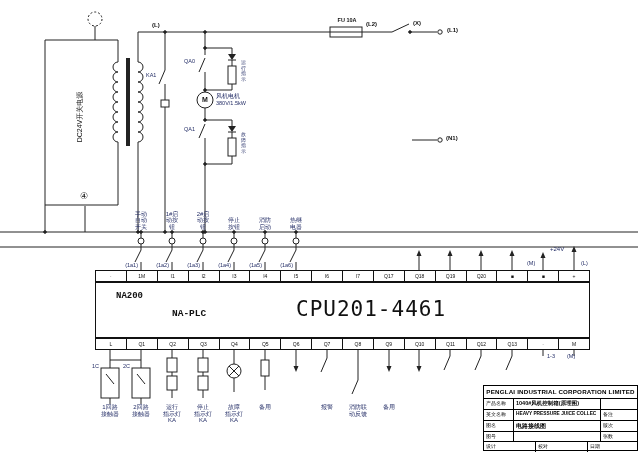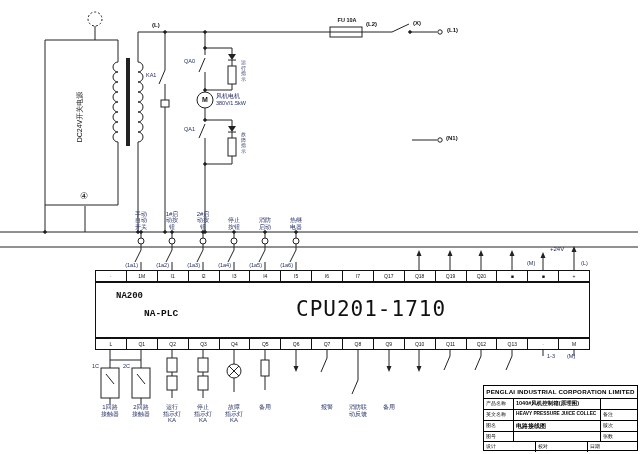--- a/index.html
+++ b/index.html
@@ -20,21 +20,21 @@
             font-size:7px;color:#111;transform:rotate(-90deg);transform-origin:center;}
   
   .plc-strip{position:absolute;left:95px;width:495px;height:12px;border:1px solid #111;
              display:flex;box-sizing:border-box;background:#fff;}
   .plc-strip .tc{flex:1;border-right:1px solid #111;font-size:5px;line-height:10px;
                  text-align:center;overflow:hidden;color:#111;}
   .plc-strip .tc:last-child{border-right:none;}
   .plc-body{position:absolute;left:95px;top:282px;width:495px;height:56px;
             border:1px solid #111;box-sizing:border-box;background:#fff;}
   .plc-brand{position:absolute;left:20px;top:8px;font:bold 9px "Liberation Mono",monospace;}
-  .plc-series{position:absolute;left:48px;top:25px;font:bold 9.5px "Liberation Mono",monospace;}
+  .plc-series{position:absolute;left:76px;top:25px;font:bold 9.5px "Liberation Mono",monospace;}
   .plc-model{position:absolute;left:200px;top:14px;font:21px "DejaVu Sans Mono",monospace;
              letter-spacing:1px;}
   
   .tb{position:absolute;left:483px;top:385px;width:155px;height:66px;border:1px solid #000;
       box-sizing:border-box;background:#fff;font-size:5.5px;color:#000;}
   .tb .row{display:flex;border-top:1px solid #000;box-sizing:border-box;}
   .tb .row:first-child{border-top:none;}
   .tb .cell{border-right:1px solid #000;box-sizing:border-box;overflow:hidden;
             padding:1px 1px 0 2px;white-space:nowrap;}
   .tb .cell:last-child{border-right:none;}
@@ -258,21 +258,21 @@
     <div class="tc">Q19</div>
     <div class="tc">Q20</div>
     <div class="tc">■</div>
     <div class="tc">■</div>
     <div class="tc">+</div>
   </div>
 
   <div class="plc-body">
     <div class="plc-brand">NA200</div>
     <div class="plc-series">NA-PLC</div>
-    <div class="plc-model">CPU201-1710</div>
+    <div class="plc-model">CPU201-4461</div>
   </div>
 
   <div class="plc-strip" style="top:338px;">
     <div class="tc">L</div>
     <div class="tc">Q1</div>
     <div class="tc">Q2</div>
     <div class="tc">Q3</div>
     <div class="tc">Q4</div>
     <div class="tc">Q5</div>
     <div class="tc">Q6</div>

